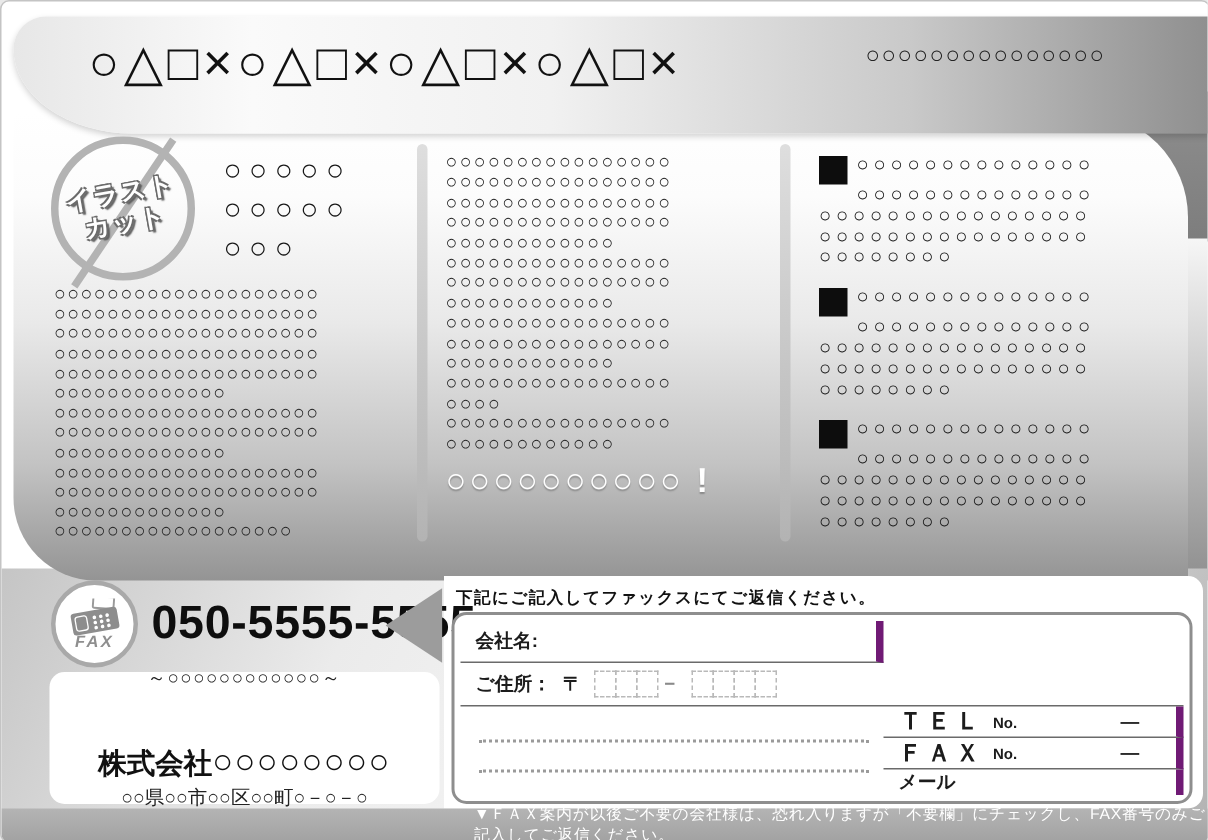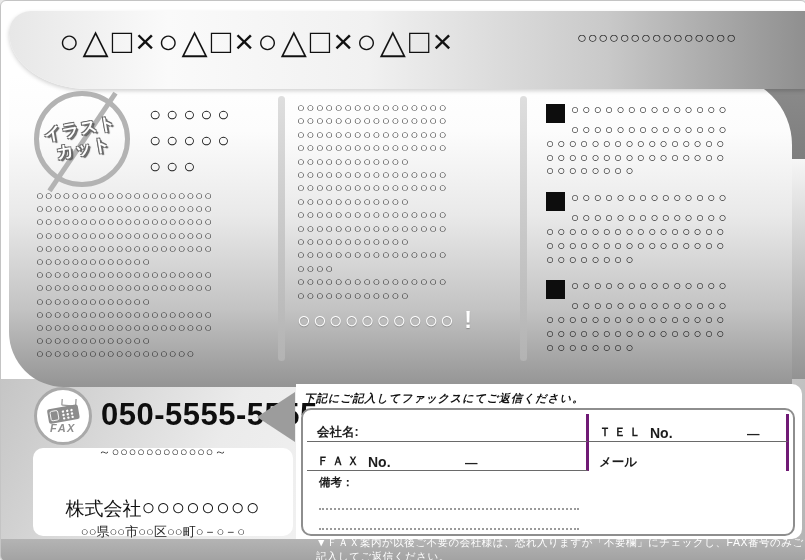--- a/index.html
+++ b/index.html
@@ -55,42 +55,42 @@
     display:flex;flex-direction:column;align-items:center;justify-content:center;}
   .fax-label{font-size:11px;font-weight:bold;color:#8f8f8f;letter-spacing:1.5px;margin-top:-3px;font-style:italic;}
   .phone{position:absolute;left:100px;top:396px;z-index:3;font-size:31px;font-weight:bold;
     letter-spacing:0.5px;color:#0e0e0e;}
   .tri{position:absolute;left:256px;top:391px;width:38px;height:50px;background:#9c9c9c;z-index:3;
     clip-path:polygon(100% 0,100% 100%,0 50%);}
   .company-box{position:absolute;left:32px;top:447px;width:260px;height:88px;background:#fff;
     border-radius:10px;z-index:3;display:flex;flex-direction:column;align-items:center;
     justify-content:center;gap:1px;}
   .tagline{font-size:12.5px;color:#222;letter-spacing:1px;}
-  .cname{color:#111;font-weight:normal;margin-top:32px;}
+  .cname{color:#111;font-weight:bold;margin-top:32px;}
   .cname .prefix{font-size:19px;} .cname .circles{font-size:23px;letter-spacing:1px;}
   .caddr{font-size:13px;color:#222;}
   .ctel{font-size:13.5px;font-weight:bold;color:#111;letter-spacing:0.3px;}
   
   .form-white{position:absolute;left:295px;top:383px;width:506px;height:155px;background:#fff;
     border-radius:0 10px 10px 0;z-index:2;}
   .form-instruction{position:absolute;left:303px;top:390px;z-index:3;font-size:11px;font-weight:bold;
-    color:#111;letter-spacing:1px;font-style:italic;}
+    color:#111;letter-spacing:1px;}
   .reply-table{position:absolute;left:300px;top:407px;width:494px;height:128px;z-index:3;
     background:#fff;border:2px solid #8e8e8e;border-radius:10px;box-sizing:border-box;padding:4px;}
   .grid{width:100%;height:100%;display:grid;grid-template-columns:282px 1fr;
     grid-template-rows:28px 29px 21px 21px 1fr;}
   .cell{display:flex;align-items:center;font-size:12.5px;font-weight:bold;color:#1c1c1c;
     padding-left:10px;box-sizing:border-box;position:relative;}
-  .br{border-right:3px solid #701a75;align-items:flex-end;} .bb{border-bottom:1px solid #6a6a6a;}
+  .br{border-right:5px solid #701a75;} .bb{border-bottom:1px solid #6a6a6a;}
   .span2{grid-column:1 / span 2;}
   .notes-cell{grid-row:3 / span 3;display:block;padding:4px 10px 0 12px;}
   .notes-label{font-size:11.5px;font-weight:bold;color:#1c1c1c;}
   .dotline{border-bottom:2px dotted #9a9a9a;height:13px;margin-top:5px;}
-  .lbl-wide{letter-spacing:3px;font-size:12px;}
-  .lbl-no{font-size:14px;margin-left:6px;margin-top:3px;}
+  .lbl-wide{letter-spacing:3px;font-size:16px;}
+  .lbl-no{font-size:10px;margin-left:6px;margin-top:3px;}
   .dash{position:absolute;font-weight:bold;color:#222;}
   .dash.p1{left:158px;}
   .pgroup{display:flex;margin-left:6px;}
   .pbox{width:13px;height:16px;border:1px dashed #b9b9b9;margin-right:-1px;}
   .psep{color:#8a8a8a;margin:0 5px;font-weight:bold;}
   .postal-mark{margin-left:8px;margin-right:2px;}
   .bottom-strip{position:absolute;left:0;right:0;top:538px;height:22px;z-index:4;
     background:linear-gradient(180deg,#b4b4b4,#a2a2a2);display:flex;align-items:center;justify-content:center;}
   .footnote{margin-left:315px;color:#fff;font-size:10.5px;letter-spacing:0.5px;}
 </style>
@@ -229,28 +229,43 @@
     <div class="caddr">○○県○○市○○区○○町○－○－○</div>
   </div>
 
   <div class="form-instruction">下記にご記入してファックスにてご返信ください。</div>
 
   <div class="reply-table">
     <div class="grid">
       <div class="cell br bb">
         <span>会社名:</span>
       </div>
+      <div class="cell bb span2">
+        <span>ご住所：</span>
+        <span class="postal-mark">〒</span>
+        <span class="pgroup">
+          <span class="pbox"></span>
+          <span class="pbox"></span>
+          <span class="pbox"></span>
+        </span>
+        <span class="psep">−</span>
+        <span class="pgroup">
+          <span class="pbox"></span>
+          <span class="pbox"></span>
+          <span class="pbox"></span>
+          <span class="pbox"></span>
+        </span>
+      </div>
       <div class="cell br bb">
         <span class="lbl-wide">ＴＥＬ</span>
         <span class="lbl-no">No.</span>
         <span class="dash p1">―</span>
 
       </div>
       <div class="cell notes-cell">
-        <div class="notes-label">備考：</div>
         <div class="dotline"></div>
         <div class="dotline"></div>
       </div>
       <div class="cell br bb">
         <span class="lbl-wide">ＦＡＸ</span>
         <span class="lbl-no">No.</span>
         <span class="dash p1">―</span>
 
       </div>
       <div class="cell br">

